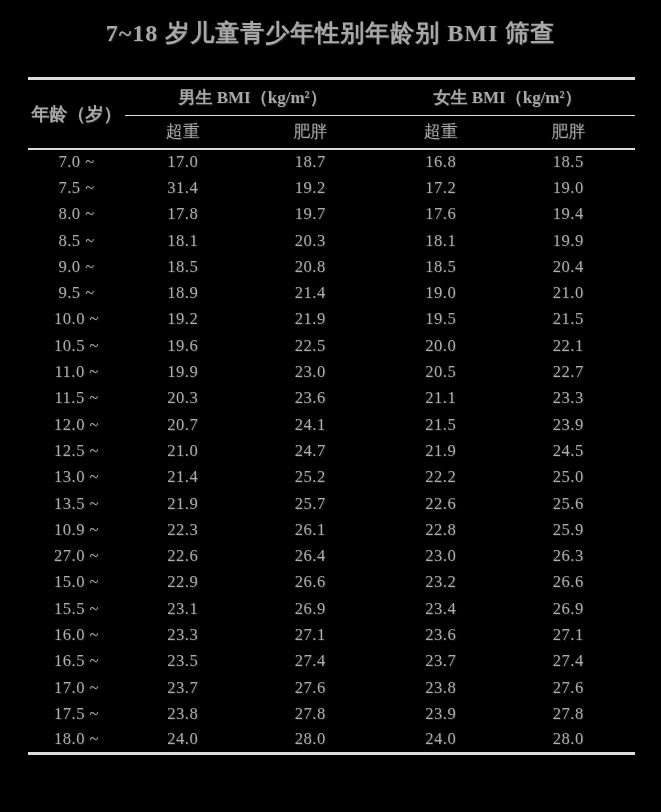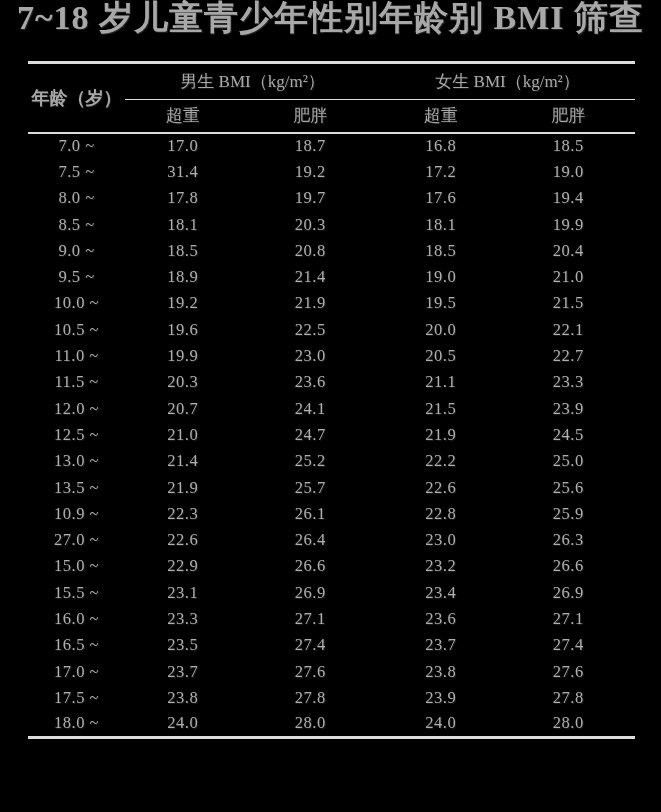--- a/index.html
+++ b/index.html
@@ -13,22 +13,23 @@
   .page {
     position: relative;
     width: 661px;
     height: 812px;
     background: var(--background);
     overflow: hidden;
     font-family: "Liberation Serif", "DejaVu Serif", serif;
     color: var(--text);
   }
   .title {
+    padding-top: 16px;
     text-align: center;
-    font-size: 34px;
+    font-size: 24px;
     line-height: 35px;
     font-weight: bold;
     color: var(--heading);
     letter-spacing: 1px;
     text-shadow: 1px 1px 0 rgba(255,255,255,0.14);
   }
   .title-line { display: block; }
   table.bmi-table {
     margin: 26px auto 0 28px;
     width: 607px;
@@ -52,21 +53,21 @@
     overflow: hidden;
   }
   .age-h {
     font-size: 18px;
     font-weight: bold;
     color: var(--heading);
   }
   .group-h {
     height: 37px;
     font-size: 17px;
-    font-weight: normal;
+    font-weight: bold;
     color: var(--heading);
     border-bottom: 1.5px solid var(--rule);
   }
   .sub-h {
     height: 33px;
     font-size: 17px;
     font-weight: normal;
     color: var(--heading);
   }
   thead tr.subheader-row th, thead th[rowspan] {

